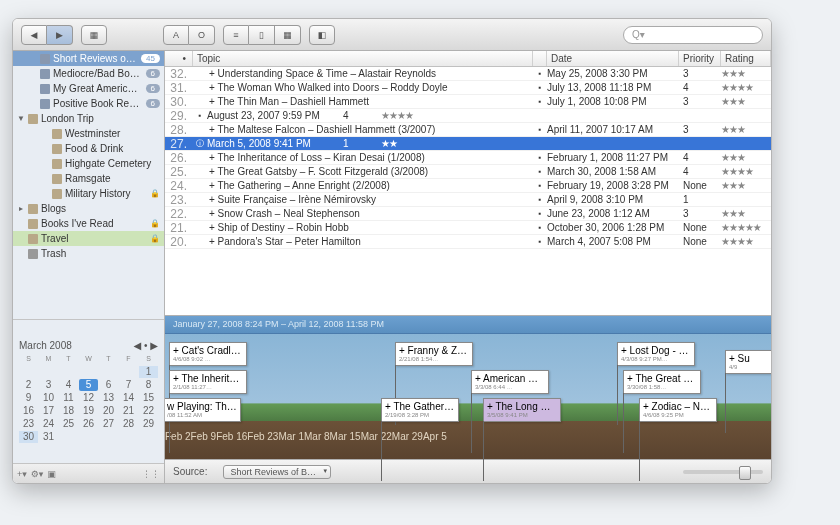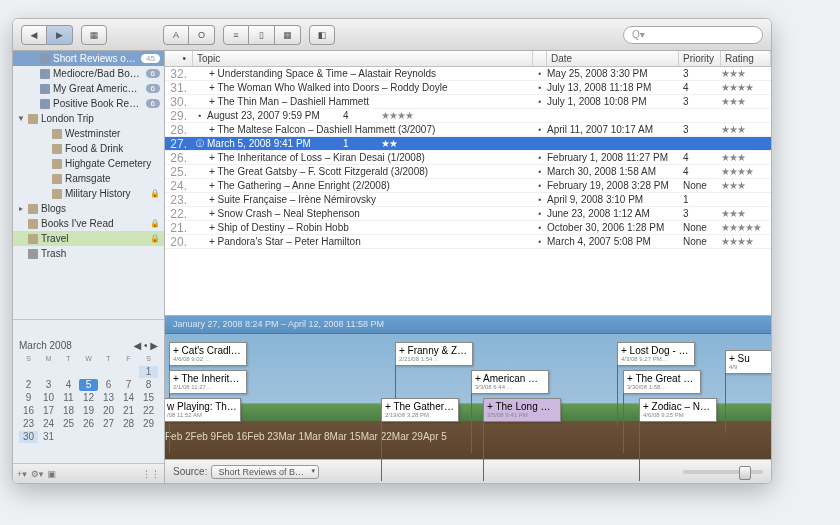--- a/index.html
+++ b/index.html
@@ -69,21 +69,21 @@
 .trow.sel .stars{color:#fff}
 .timeline{height:168px;border-top:1px solid #b0b0b0;display:flex;flex-direction:column;position:relative;overflow:hidden}
 .tl-range{height:18px;background:linear-gradient(#6ca0d0,#5a8fc0);color:#d8e8f4;font-size:9px;padding:3px 8px;border-bottom:1px solid #4a7aab}
 .tl-canvas{flex:1;background:linear-gradient(#8ab5d6 0%,#9fc2dd 55%,#639a56 56%,#4d7a43 70%,#6b5138 70%,#5a432f 100%);position:relative}
 .flag{position:absolute;background:#fff;border:1px solid #888;font-size:7px;padding:2px 3px;line-height:1.1;min-width:58px;box-shadow:1px 1px 2px rgba(0,0,0,.2)}
 .flag.sel{background:#cdb9e0}
 .flag:before{content:"";position:absolute;left:-1px;bottom:-60px;width:1px;height:60px;background:#666}
 .flag .ft{white-space:nowrap;overflow:hidden;text-overflow:ellipsis;max-width:70px}
 .flag .fd{color:#888;font-size:6px}
 .tl-axis{position:absolute;bottom:14px;left:0;right:0;height:14px;display:flex;justify-content:flex-start;color:#e0d4c0;font-size:8px}
-.tl-foot{height:24px;background:linear-gradient(#f4f4f4,#dcdcdc);border-top:1px solid #b0b0b0;display:flex;align-items:center;padding:0 8px;gap:4px;font-size:9px;color:#555}
+.tl-foot{height:24px;background:linear-gradient(#f4f4f4,#dcdcdc);border-top:1px solid #b0b0b0;display:flex;align-items:center;padding:0 8px;gap:16px;font-size:9px;color:#555}
 .src-sel{background:linear-gradient(#fdfdfd,#e0e0e0);border:1px solid #999;border-radius:3px;padding:1px 14px 1px 6px;font-size:9px;position:relative}
 .src-sel:after{content:"▾";position:absolute;right:3px;top:1px;font-size:7px}
 .zoom{width:80px;height:4px;background:#ccc;border-radius:2px;position:relative;margin-left:auto}
 .zoom:before{content:"";position:absolute;right:12px;top:-4px;width:10px;height:12px;background:linear-gradient(#fdfdfd,#ccc);border:1px solid #888;border-radius:2px}
 </style>
 </head>
 <body>
 
 <div class="window">
 

